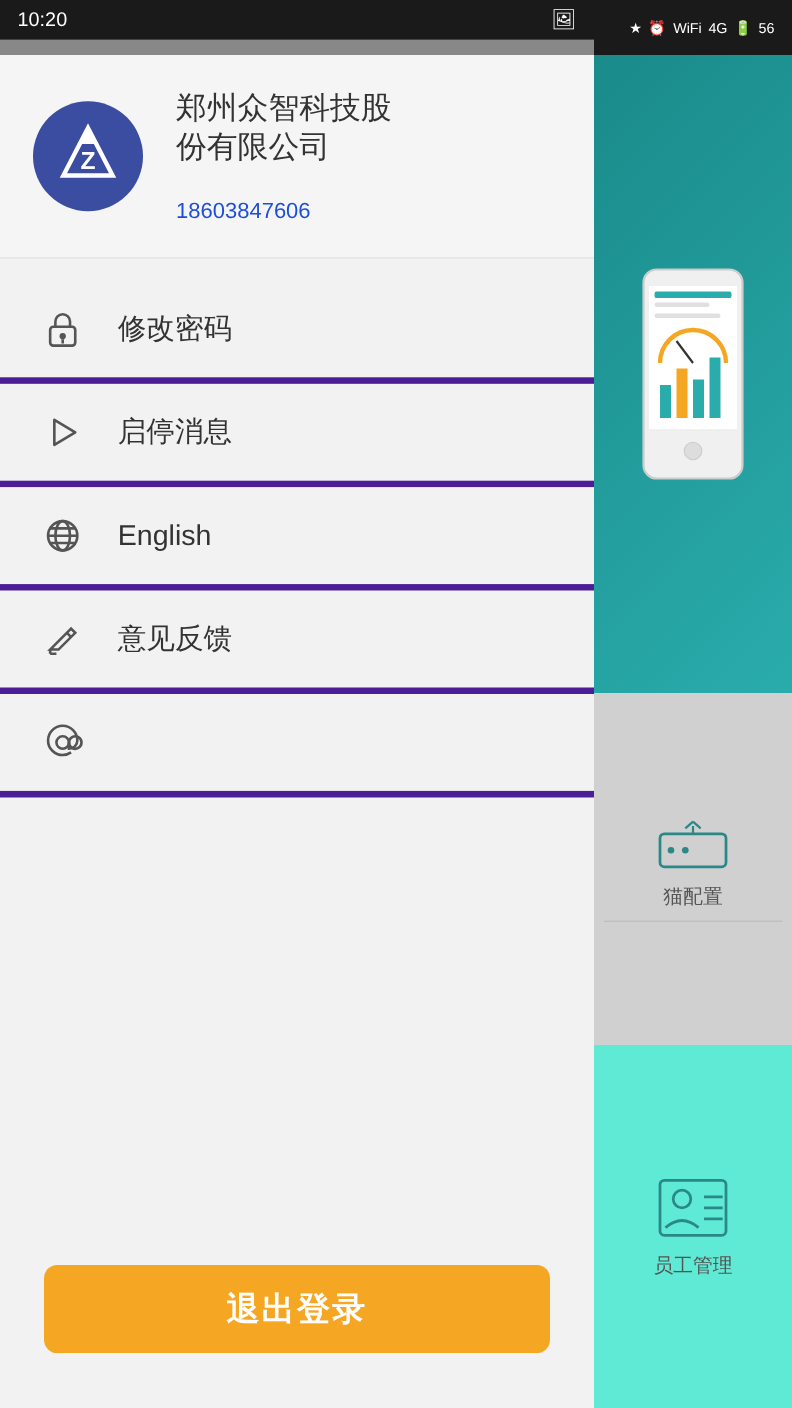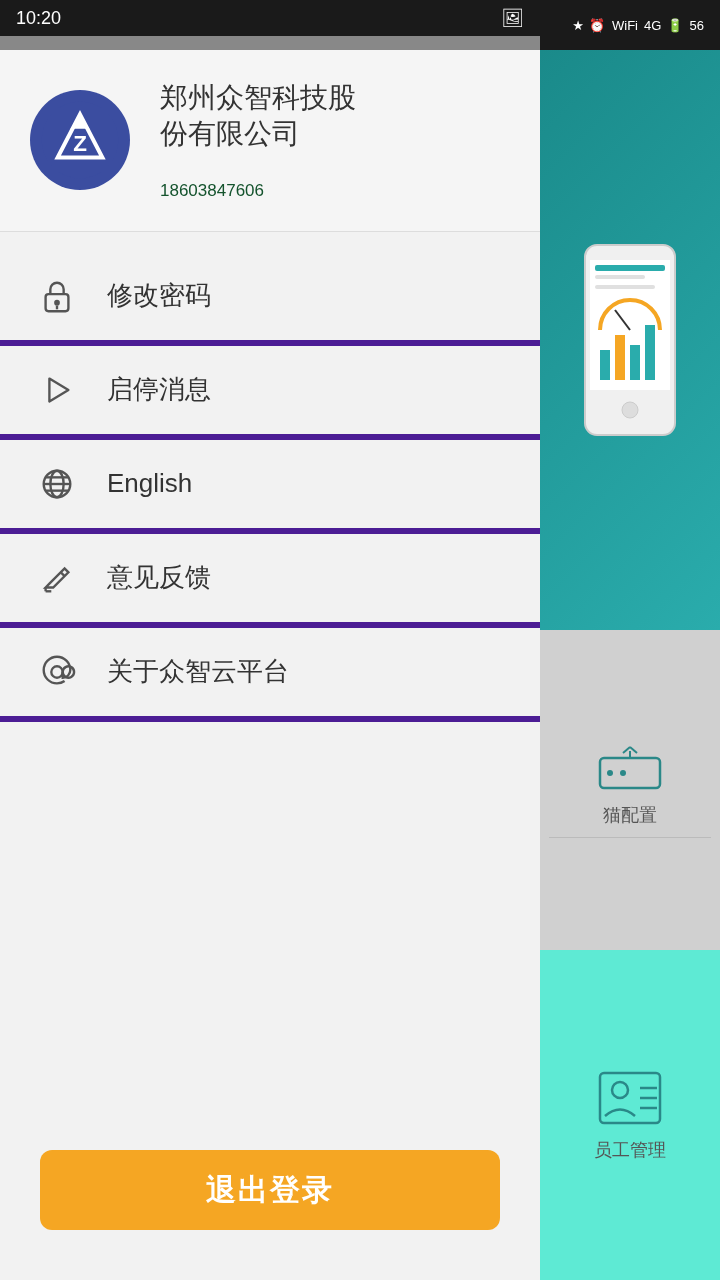--- a/index.html
+++ b/index.html
@@ -103,22 +103,22 @@
     }
 
     .company-name {
       font-size: 28px;
       font-weight: 500;
       color: #333;
       line-height: 1.3;
     }
 
     .phone-number {
-      font-size: 17px;
-      color: #14532d;
+      font-size: 20px;
+      color: #1d4ed8;
     }
 
     
     .menu-section {
       flex: 1;
       padding-top: 20px;
     }
 
     .menu-item {
       display: flex;
@@ -356,21 +356,20 @@
     </div>
 
     <div class="menu-item">
       <div class="menu-icon">
         <svg viewBox="0 0 40 40" fill="none" stroke="#555" stroke-width="2.5">
           <circle cx="20" cy="20" r="6"></circle>
           <path d="M26 20 a6 6 0 1 1 0 .1"></path>
           <path d="M26 20 v6 a8 8 0 0 0 8-8 14 14 0 1 0-14 14 14 14 0 0 0 8-2.5"></path>
         </svg>
       </div>
-      <span class="menu-label">关于众智云平台</span>
     </div>
 
   </div>
 
   <div class="logout-section">
     <button class="logout-btn">退出登录</button>
   </div>
 
 </div>
 

